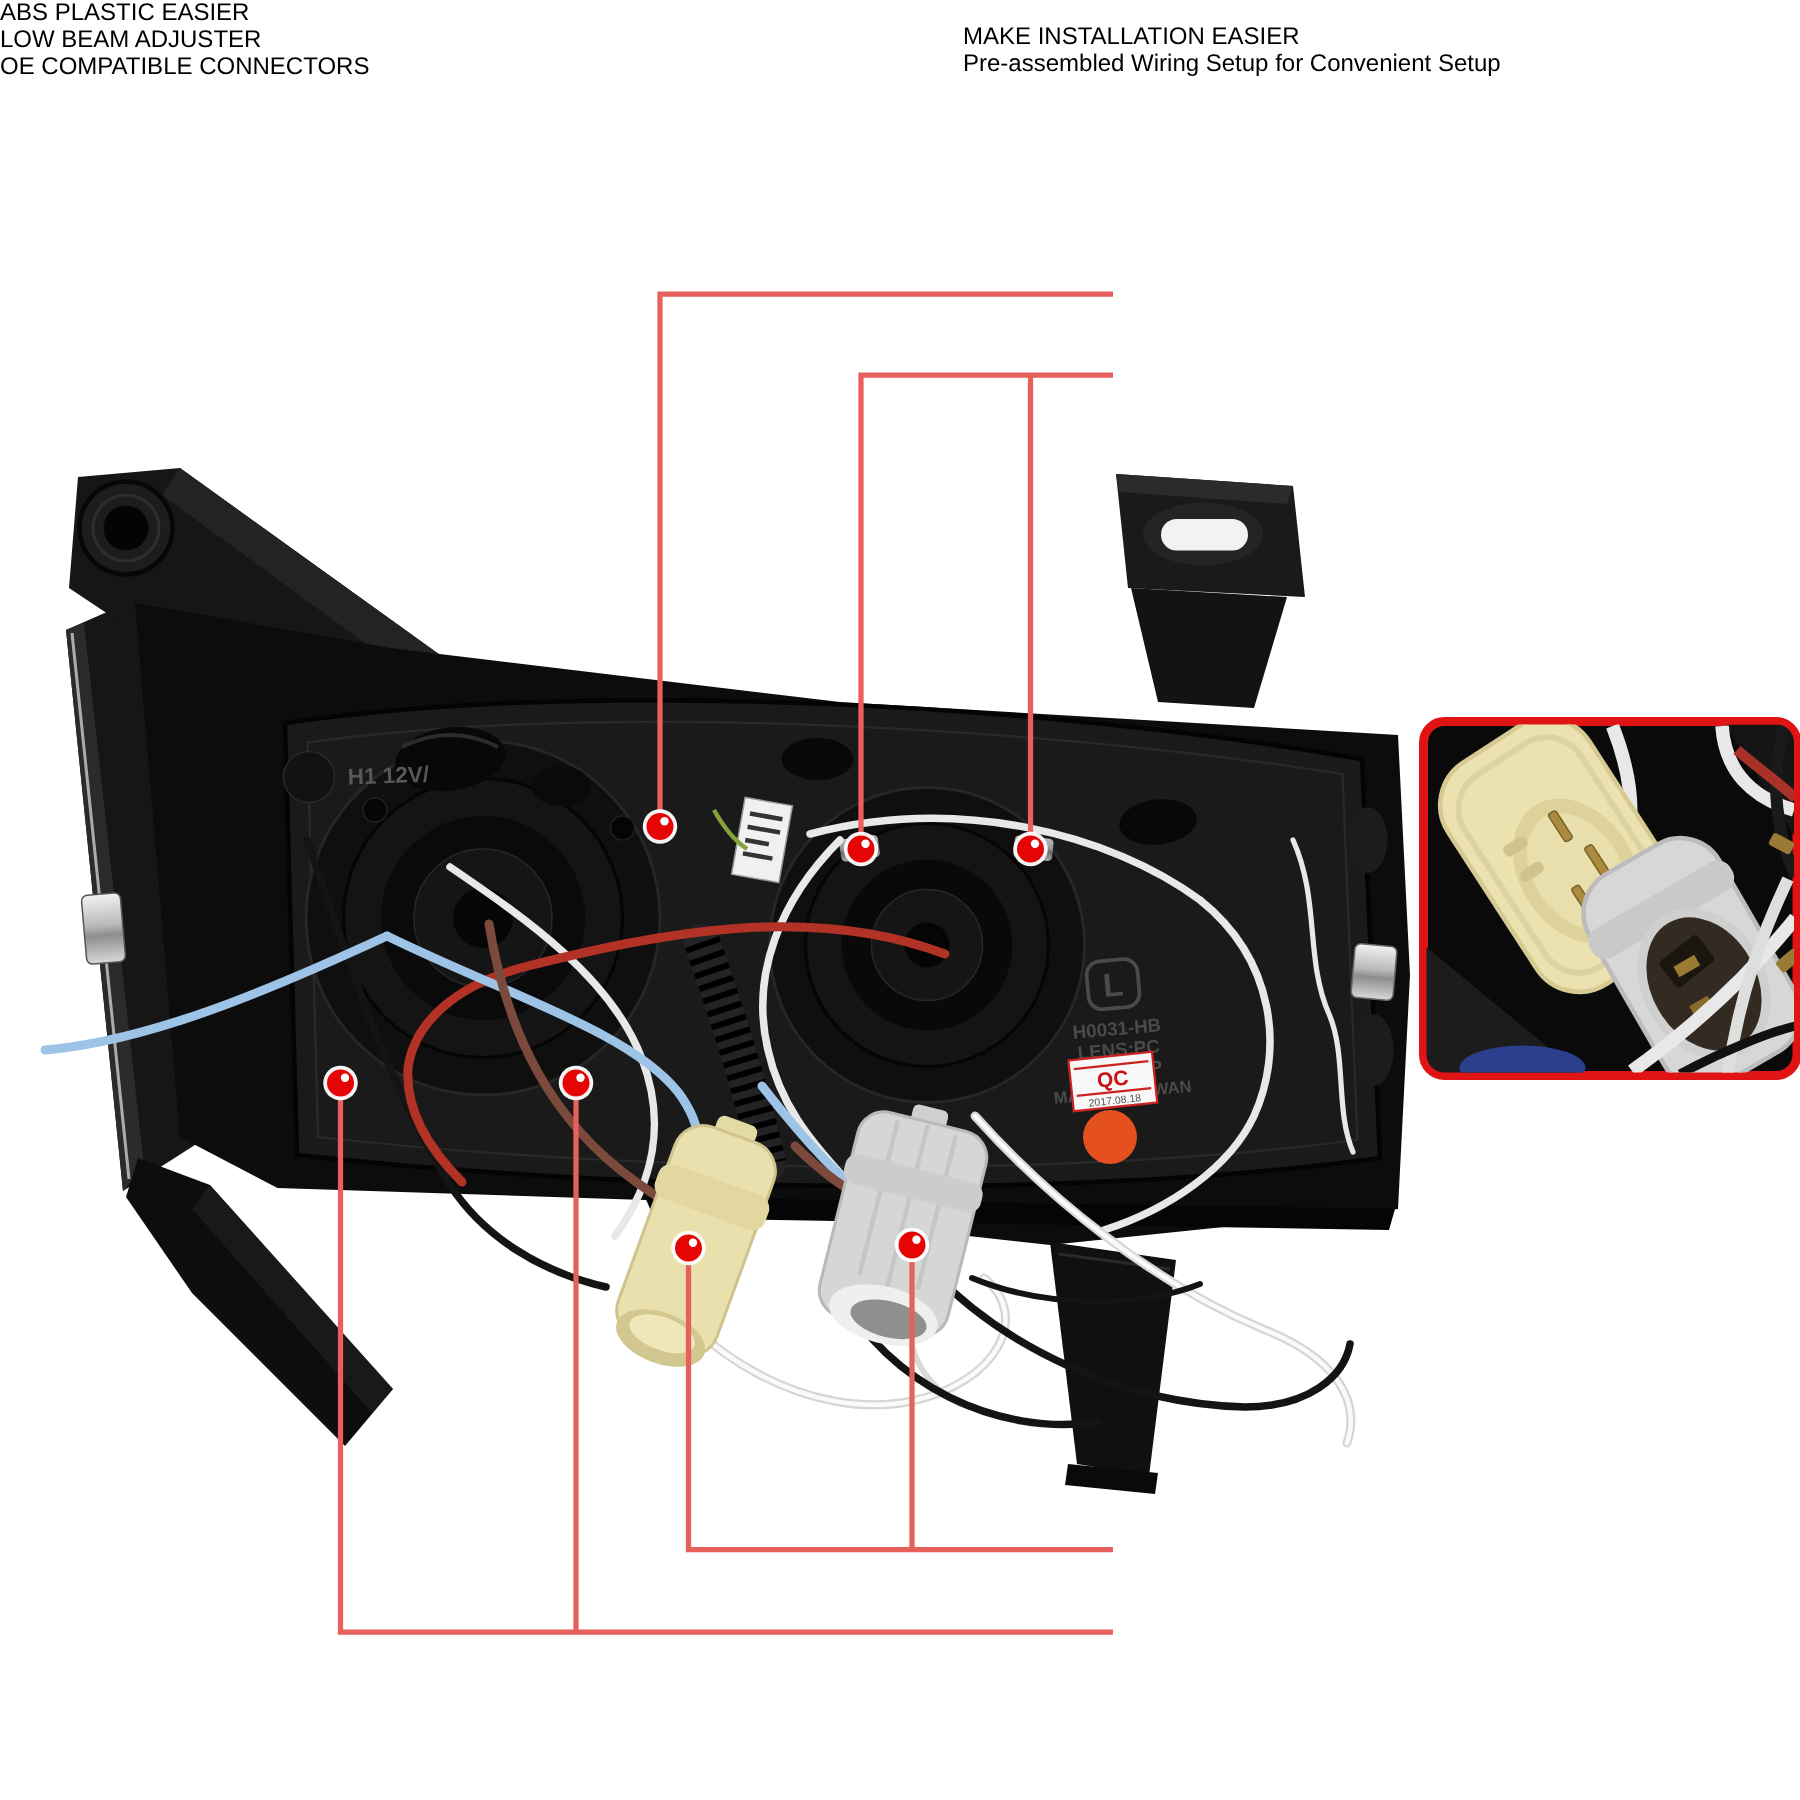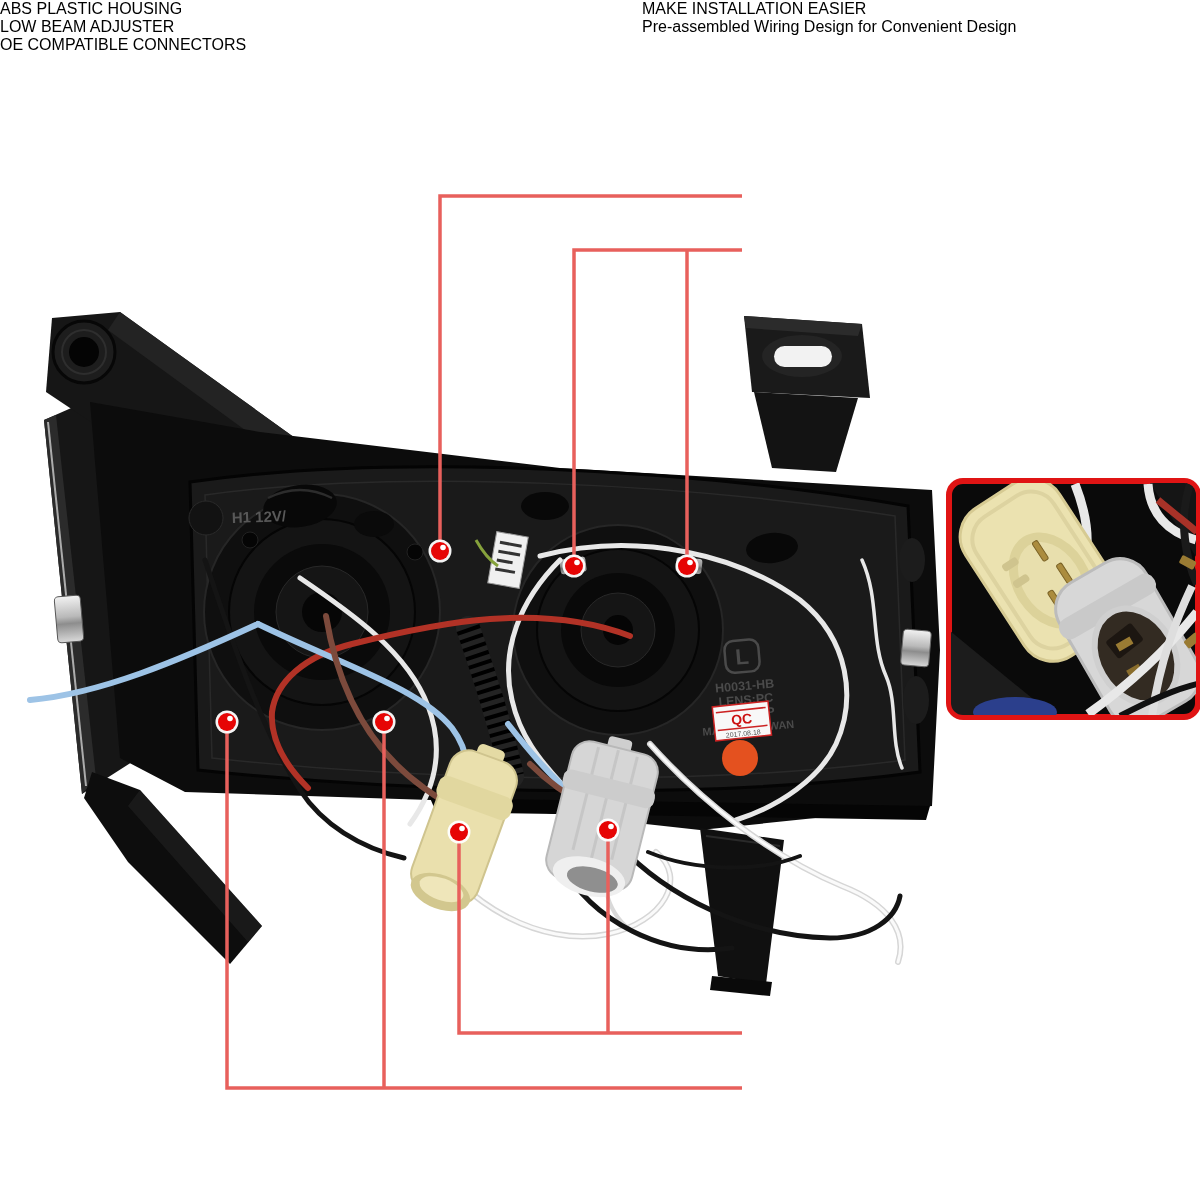--- a/index.html
+++ b/index.html
@@ -1,19 +1,19 @@
 <!DOCTYPE html>
 <html><head>
 <meta charset="utf-8">
 <style>
   html,body{margin:0;padding:0;background:#fff;}
   #stage{position:relative;width:1200px;height:1200px;background:#fff;overflow:hidden;
          font-family:"Liberation Sans",sans-serif;}
   svg.scene{position:absolute;left:0;top:0;}
-  .banner{position:absolute;left:642px;top:0;width:558px;height:93px;
+  .banner{position:absolute;left:642px;top:16px;width:558px;height:93px;
     background:linear-gradient(90deg,#d84035 0%,#c02423 28%,#8c1716 60%,#441                       ;
     color:#fff;overflow:hidden;}
   .banner{background:linear-gradient(90deg,#d84035 0%,#c02423 28%,#8c1716 62%,#3a0707 86%,#200404 100%);}
   .banner-title{margin:9px 0 0 11px;font-size:35px;font-weight:700;letter-spacing:.5px;
     transform:scaleX(.84);transform-origin:left center;white-space:nowrap;}
   .banner-subtitle{margin:4px 0 0 11px;font-size:23px;font-weight:700;
     transform:scaleX(.8);transform-origin:left center;white-space:nowrap;}
   .callout{position:absolute;left:750px;font-size:31px;line-height:32px;font-weight:700;color:#151515;
     transform:scaleX(.8);transform-origin:left center;white-space:nowrap;letter-spacing:0;}
   .co-abs{top:180px;}
@@ -269,20 +269,20 @@
       <g>
         <circle cx="608" cy="830" r="11.5" fill="#fff" opacity=".95"></circle>
           <circle cx="608" cy="830" r="9" fill="#e60505"></circle>
           <circle cx="611" cy="826.5" r="2.8" fill="#fff"></circle>
       </g>
     </g>
   </svg>
 
   <div class="banner">
     <div class="banner-title">MAKE INSTALLATION EASIER</div>
-    <div class="banner-subtitle">Pre-assembled Wiring Design for Convenient Design</div>
+    <div class="banner-subtitle">Pre-assembled Wiring Setup for Convenient Setup</div>
   </div>
 
-  <div class="callout co-abs">ABS PLASTIC HOUSING</div>
+  <div class="callout co-abs">ABS PLASTIC EASIER</div>
   <div class="callout co-lb">LOW BEAM ADJUSTER</div>
   <div class="callout co-oe">OE COMPATIBLE CONNECTORS</div>
 
 </div>
 
 </body></html>

